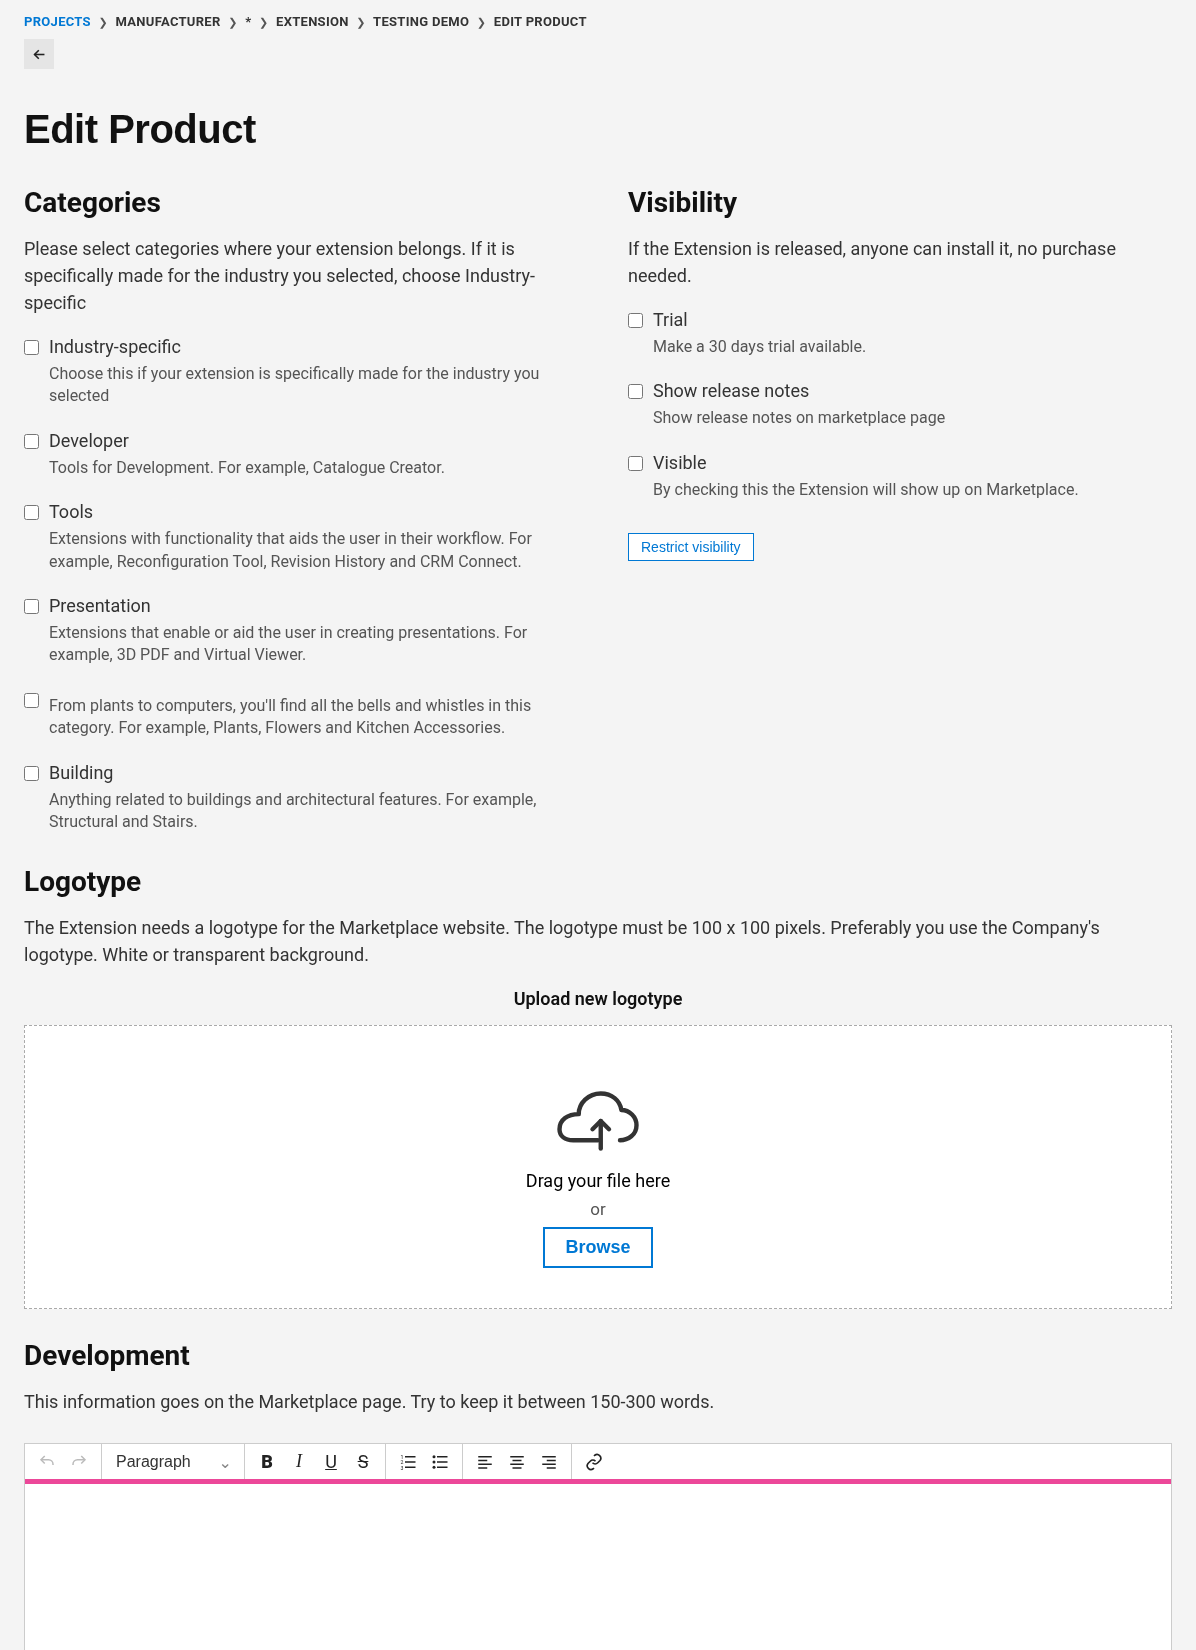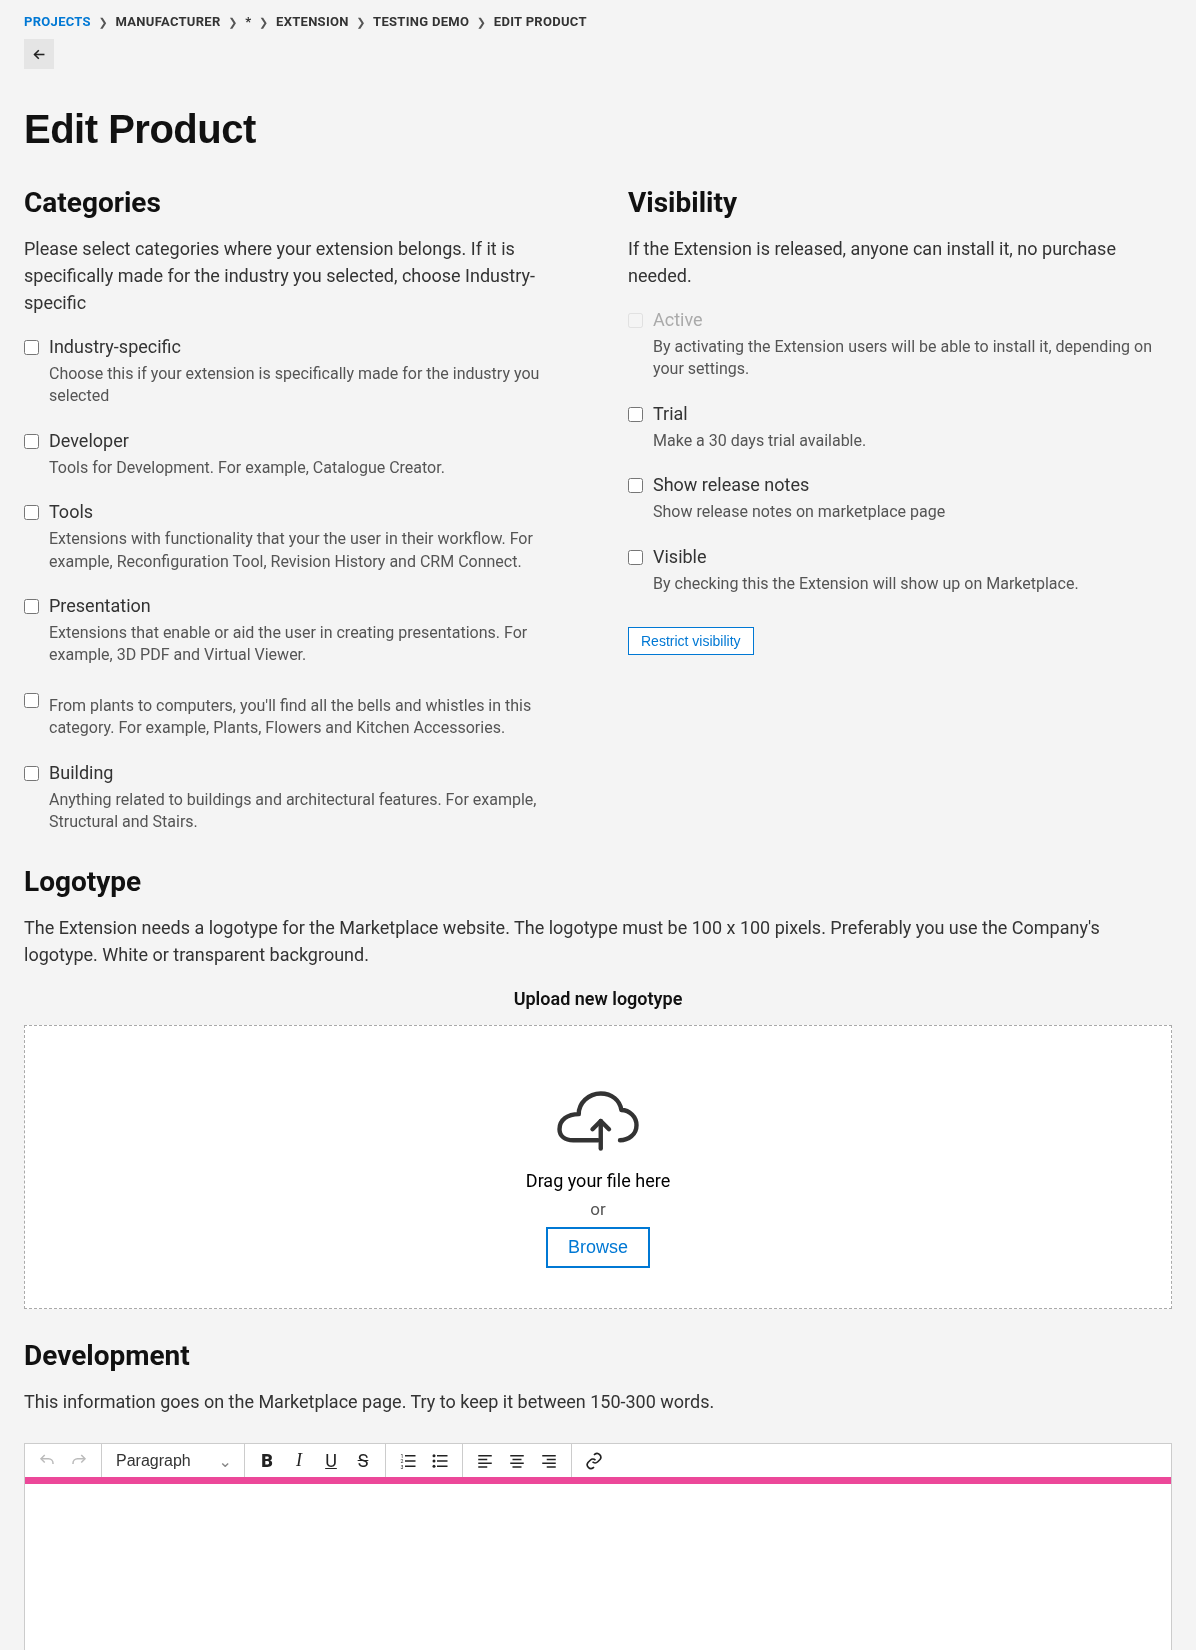--- a/index.html
+++ b/index.html
@@ -79,30 +79,30 @@
 }
 .dropzone .cloud-icon svg { width: 88px; height: 70px; color: #333; }
 .dropzone .dz-text { font-size: 18px; color: #000000; margin-top: 10px; }
 .dropzone .dz-or { font-size: 17px; color: #555; margin: 8px 0; }
 .dropzone .dz-browse {
   border: 2px solid #0078d4;
   color: #0078d4;
   background: #fff;
   padding: 8px 20px;
   font-size: 18px;
-  font-weight: 400;
+  font-weight: 700;
   cursor: pointer;
 }
 .editor-wrap {
   border: 1px solid #ccc;
   background: #fff;
 }
 .editor-toolbar {
   display: flex;
-  border-bottom: 7px solid #ec4899;
+  border-bottom: 5px solid #ec4899;
   align-items: stretch;
   height: 40px;
 }
 .tb-group {
   display: flex;
   align-items: center;
   border-right: 1px solid #ccc;
   padding: 0 6px;
 }
 .tb-btn {
@@ -179,21 +179,21 @@
           <input type="checkbox" style="">
           <div class="text">
             <div class="label">Developer</div>
             <div class="sub">Tools for Development. For example, Catalogue Creator.</div>
           </div>
         </div>
         <div class="item">
           <input type="checkbox" style="">
           <div class="text">
             <div class="label">Tools</div>
-            <div class="sub">Extensions with functionality that your the user in their workflow. For example, Reconfiguration Tool, Revision History and CRM Connect.</div>
+            <div class="sub">Extensions with functionality that aids the user in their workflow. For example, Reconfiguration Tool, Revision History and CRM Connect.</div>
           </div>
         </div>
         <div class="item">
           <input type="checkbox" style="">
           <div class="text">
             <div class="label">Presentation</div>
             <div class="sub">Extensions that enable or aid the user in creating presentations. For example, 3D PDF and Virtual Viewer.</div>
           </div>
         </div>
         <div class="item">
@@ -208,27 +208,20 @@
             <div class="label">Building</div>
             <div class="sub">Anything related to buildings and architectural features. For example, Structural and Stairs.</div>
           </div>
         </div>
       </div>
   </div>
   <div class="col">
     <h2 class="section-title">Visibility</h2>
     <p class="section-desc">If the Extension is released, anyone can install it, no purchase needed.</p>
     <div class="check-list" id="visibility-list">
-        <div class="item disabled">
-          <input type="checkbox" disabled="" style="">
-          <div class="text">
-            <div class="label">Active</div>
-            <div class="sub">By activating the Extension users will be able to install it, depending on your settings.</div>
-          </div>
-        </div>
         <div class="item">
           <input type="checkbox" style="">
           <div class="text">
             <div class="label">Trial</div>
             <div class="sub">Make a 30 days trial available.</div>
           </div>
         </div>
         <div class="item">
           <input type="checkbox" style="">
           <div class="text">

